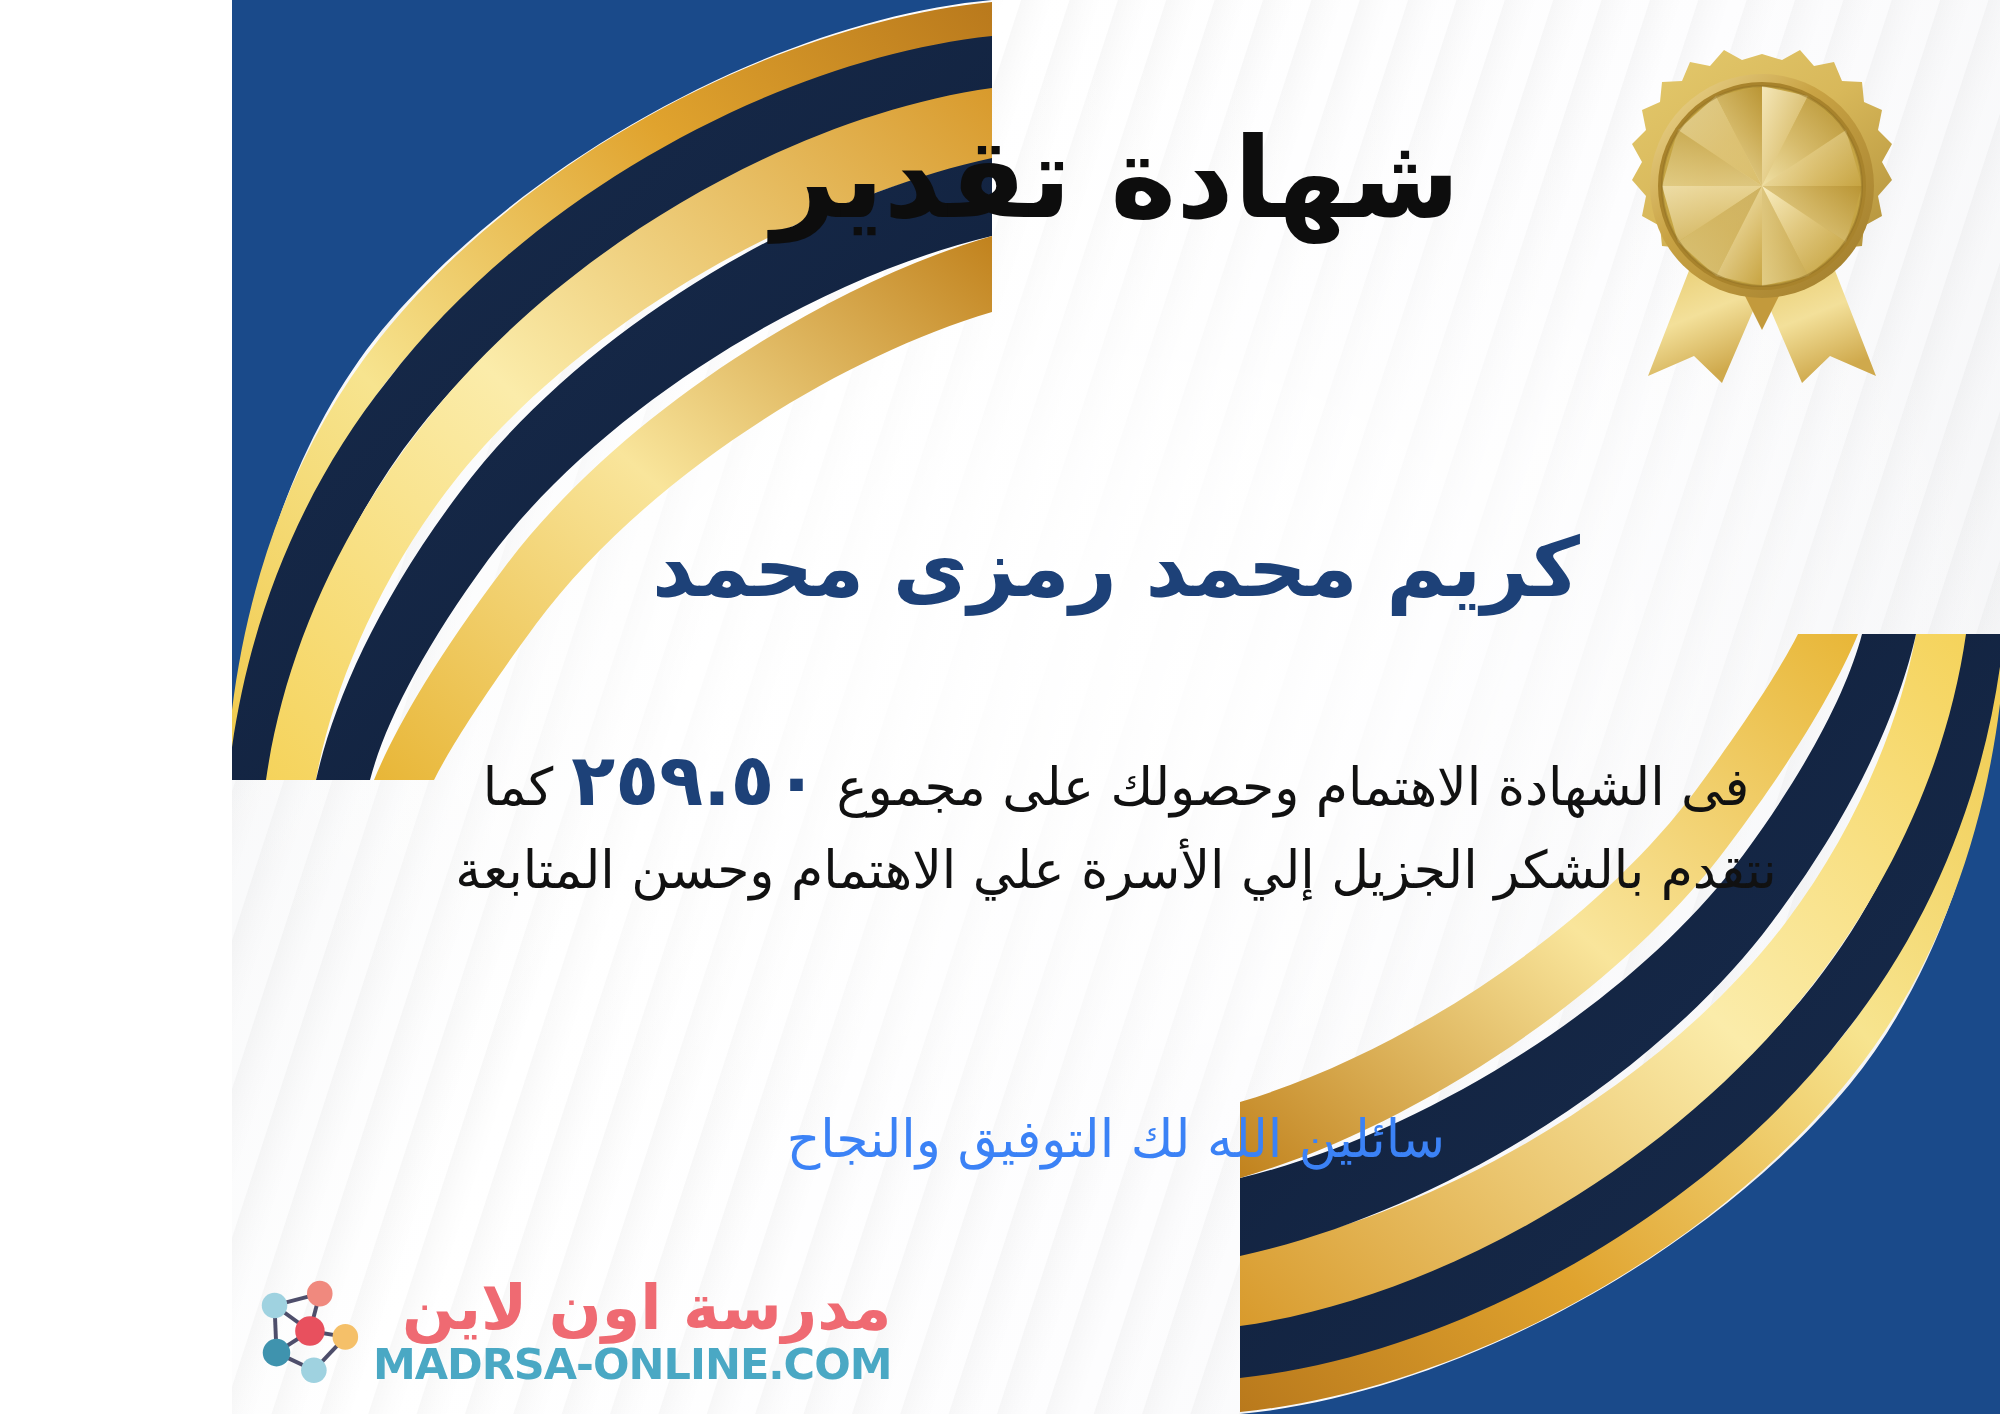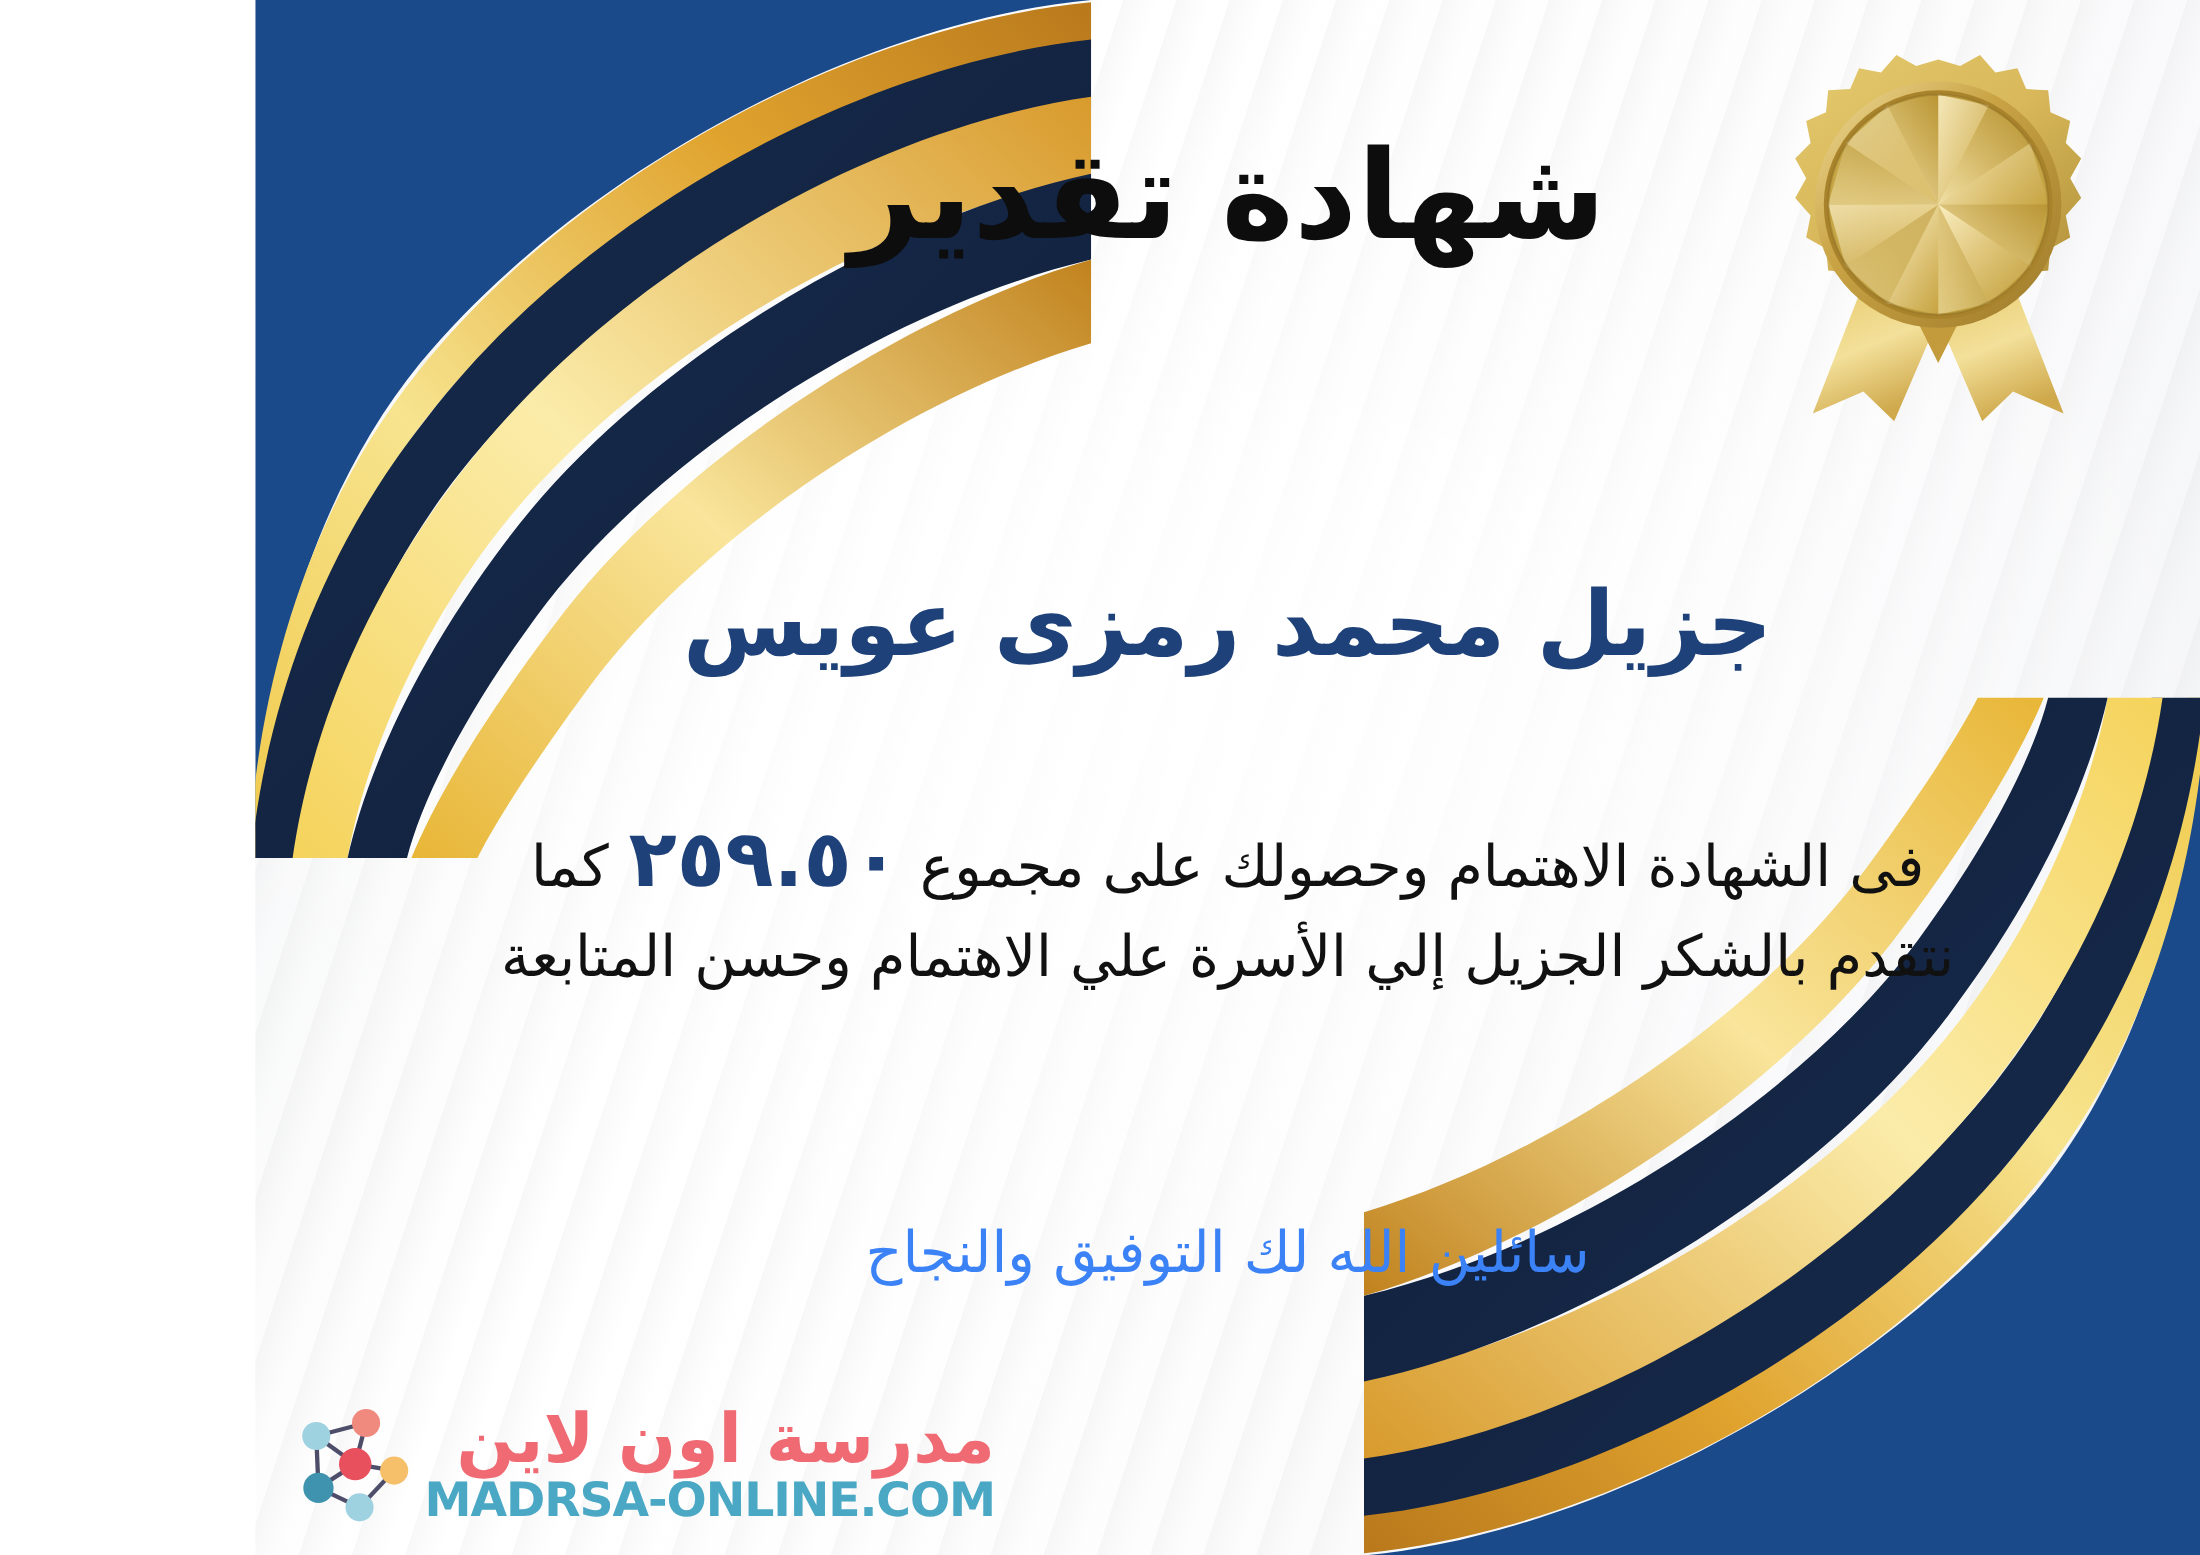--- a/index.html
+++ b/index.html
@@ -116,21 +116,21 @@
     right: 0;
     font-size: 52px;
     line-height: 1.4;
     font-weight: 400;
     color: #3b82f6;
   }
 
   
   .brand-logo {
     position: absolute;
-    left: 28px;
+    left: 15px;
     bottom: 24px;
     display: flex;
     flex-direction: row-reverse;
     align-items: center;
     gap: 8px;
     z-index: 7;
   }
   .brand-text {
     display: flex;
     flex-direction: column;
@@ -277,21 +277,21 @@
       <path d="M150,148 L66,92 L104,58 Z" fill="url(#rayA)" opacity="0.58"></path>
       <path d="M150,148 L104,58 L150,48 Z" fill="url(#rayB)" opacity="0.74"></path>
     </g>
     <circle cx="150" cy="148" r="100" fill="none" stroke="#8f6f24" stroke-width="2" opacity="0.5"></circle>
   </svg>
 
   <div class="content">
 
     <div class="cert-title">شهادة تقدير</div>
 
-    <div class="student-name">جزيل محمد رمزى عويس</div>
+    <div class="student-name">كريم محمد رمزى محمد</div>
 
     <div class="body-block">
       <span class="body-line">
         <span>فى الشهادة الاهتمام وحصولك على مجموع</span><span class="grade-value">٢٥٩.٥٠</span><span>كما</span>
       </span>
       <span class="body-line">نتقدم  بالشكر الجزيل إلي الأسرة علي الاهتمام وحسن المتابعة</span>
     </div>
 
     <div class="closing-line">سائلين الله لك التوفيق  والنجاح</div>
   </div>

